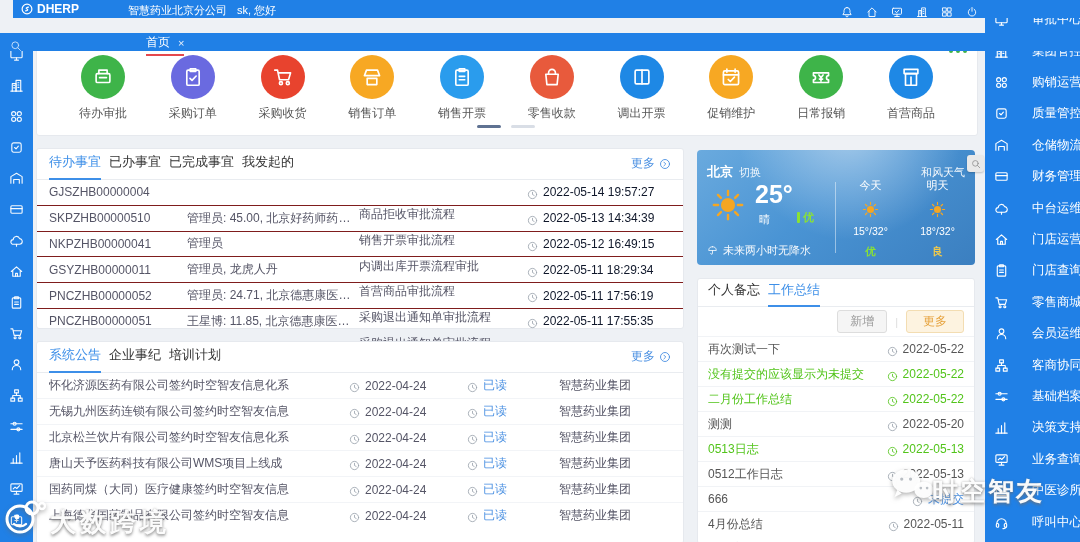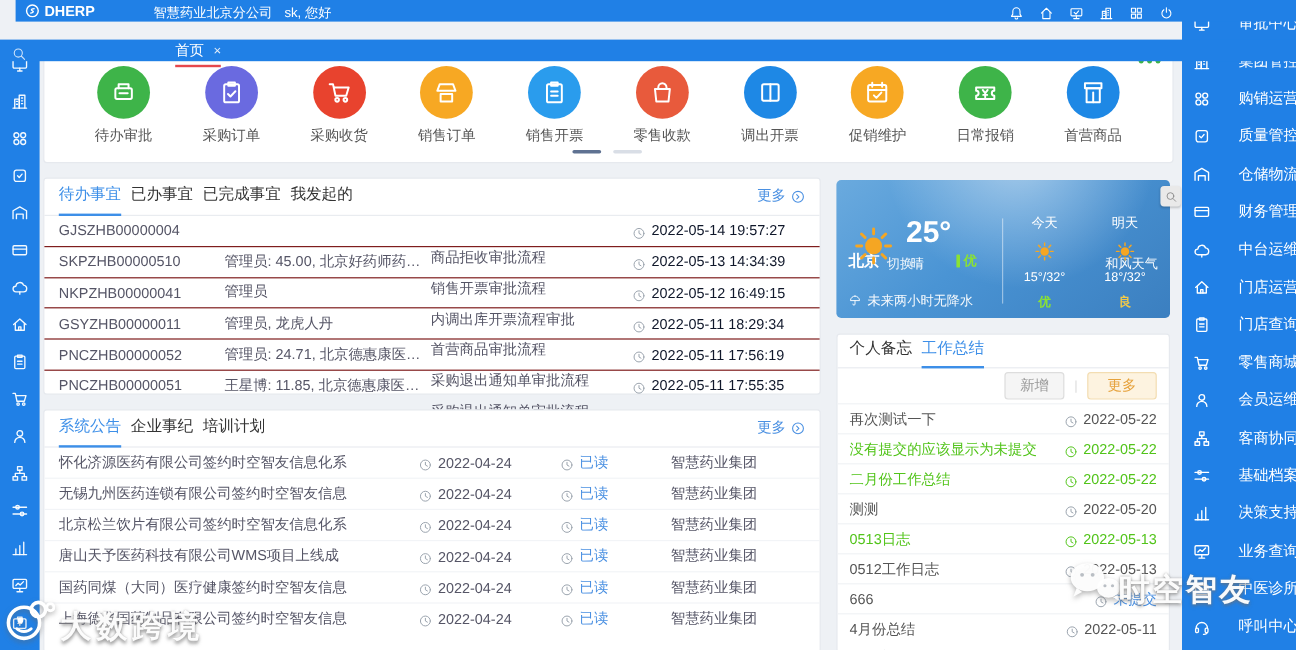--- a/index.html
+++ b/index.html
@@ -69,21 +69,21 @@
   .a-row:first-child{border-top:none;}
   .a-title{width:300px;flex:none;white-space:nowrap;overflow:hidden;text-overflow:ellipsis;padding-right:8px;box-sizing:border-box;}
   .a-date{width:118px;flex:none;display:flex;align-items:center;gap:5px;}
   .a-read{width:92px;flex:none;display:flex;align-items:center;gap:5px;color:#4a90e2;}
   .a-pub{white-space:nowrap;}
   
   #weather{position:absolute;left:664px;top:114px;width:278px;height:115px;border-radius:4px;color:#fff;
     background:linear-gradient(140deg,#6aaade 0%,#4a94d4 45%,#3b7fc0 100%);overflow:visible;}
   #weather:before{content:"";position:absolute;inset:0;border-radius:4px;
     background:radial-gradient(circle at 55% -20%,rgba(255,255,255,.5),rgba(255,255,255,0) 55%);}
-  #w-hd{position:relative;display:flex;padding:23px 10px 0 10px;font-size:12px;align-items:flex-end;margin-top:36px;}
+  #w-hd{position:relative;display:flex;padding:13px 10px 0 10px;font-size:12px;align-items:center;}
   #w-city{font-weight:bold;font-size:13px;}
   #w-switch{font-size:11px;margin-left:6px;opacity:.9;cursor:pointer;}
   #w-provider{margin-left:auto;font-size:11px;opacity:.95;}
   #w-search{position:absolute;right:-9px;top:5px;width:17px;height:17px;background:#e9e9e9;border-radius:3px;
     display:flex;align-items:center;justify-content:center;color:#8a8a8a;box-shadow:0 1px 2px rgba(0,0,0,.2);cursor:pointer;}
   #w-search .ic{width:10px;height:10px;}
   #w-sun{position:absolute;left:14px;top:38px;}
   #w-temp{position:absolute;left:58px;top:30px;font-size:25px;font-weight:bold;}
   #w-cond{position:absolute;left:62px;top:62px;font-size:11px;}
   #w-aqi{position:absolute;left:100px;top:60px;display:flex;align-items:center;gap:3px;color:#8ae234;font-size:11px;font-weight:bold;}

